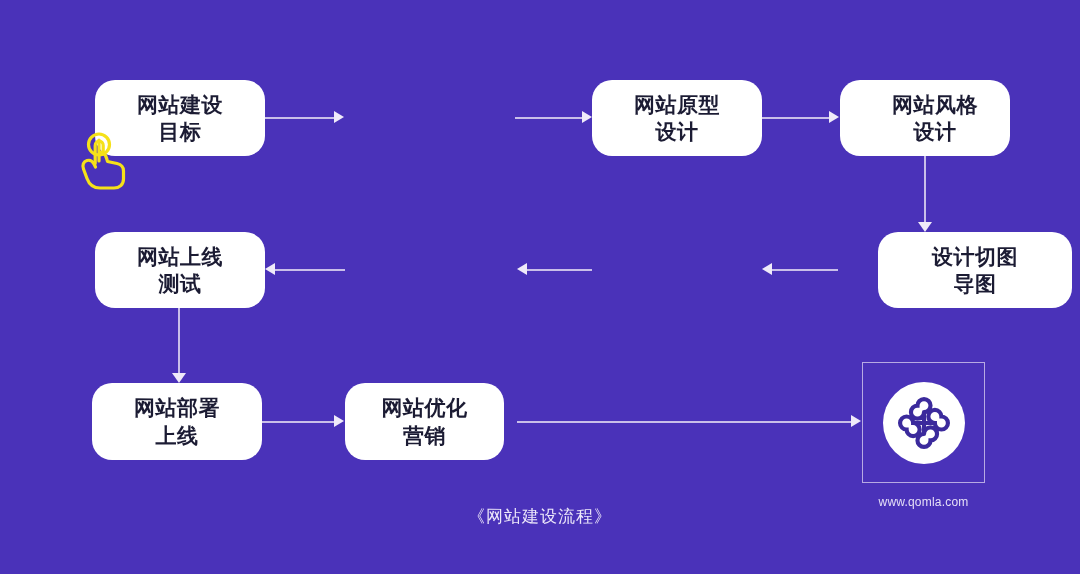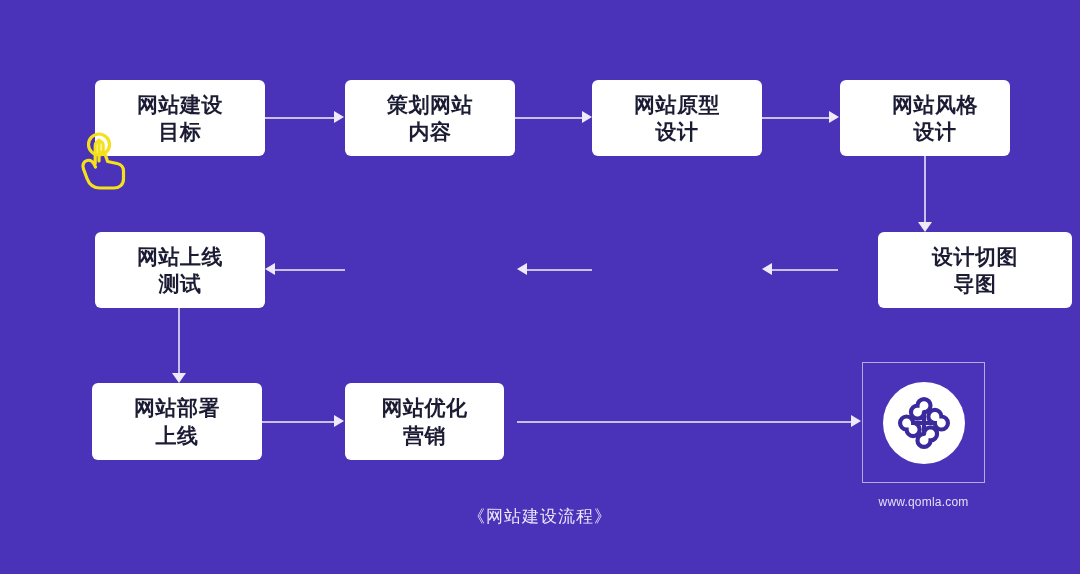--- a/index.html
+++ b/index.html
@@ -13,21 +13,21 @@
     height: 574px;
     background: #4a32b9;
     overflow: hidden;
     font-family: "Liberation Sans", "DejaVu Sans", sans-serif;
   }
 
   
   .node {
     position: absolute;
     background: #ffffff;
-    border-radius: 6px;
+    border-radius: 20px;
     display: flex;
     flex-direction: column;
     align-items: center;
     justify-content: center;
     color: #1b1b33;
     font-size: 21px;
     font-weight: 700;
     line-height: 1.30;
     letter-spacing: 0.5px;
     box-sizing: border-box;
@@ -122,24 +122,20 @@
 </head>
 <body>
 
 <div id="canvas">
 
   <div class="node" style="left:95px;  top:80px;  width:170px; height:76px;">
     <span class="l1">网站建设</span>
     <span class="l2">目标</span>
   </div>
 
-  <div class="node" style="left:345px; top:80px;  width:170px; height:76px;">
-    <span class="l1">策划网站</span>
-    <span class="l2">内容</span>
-  </div>
 
   <div class="node" style="left:592px; top:80px;  width:170px; height:76px;">
     <span class="l1">网站原型</span>
     <span class="l2">设计</span>
   </div>
 
   <div class="node" style="left:840px; top:80px;  width:170px; height:76px;padding-left:20px;">
     <span class="l1">网站风格</span>
     <span class="l2">设计</span>
   </div>

